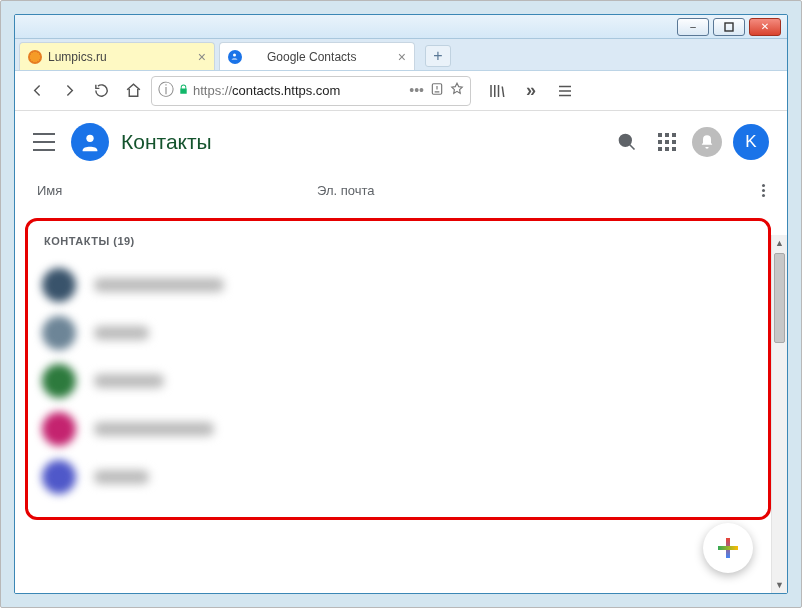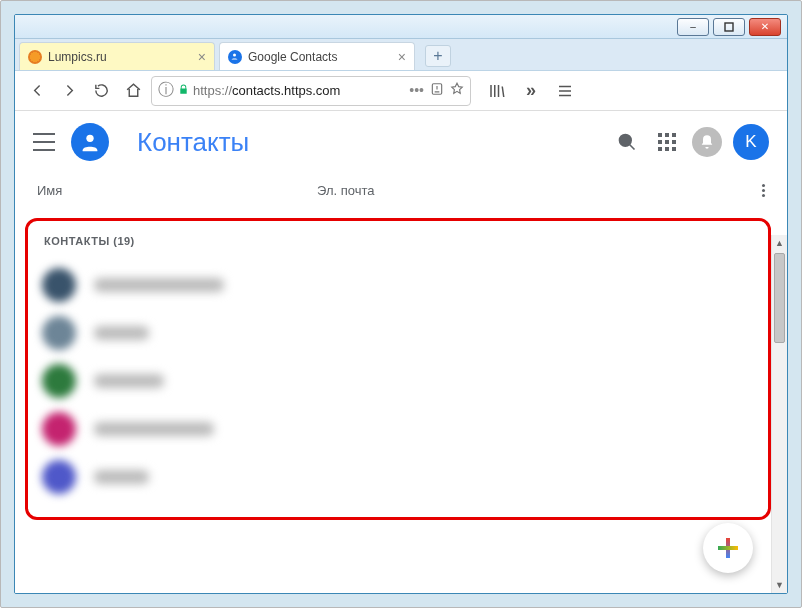--- a/index.html
+++ b/index.html
@@ -11,21 +11,21 @@
 
   
   .titlebar { height:24px; background:linear-gradient(#e9f3fb,#d4e8f7); display:flex; justify-content:flex-end; align-items:center; padding-right:6px; border-bottom:1px solid #a9c7dd; }
   .titlebtn { width:32px; height:18px; margin-left:4px; border:1px solid #5a7896; border-radius:3px; display:flex; align-items:center; justify-content:center; font-size:10px; color:#333; background:linear-gradient(#fcfdff,#dbe9f5); cursor:pointer; }
   .titlebtn.close { background:linear-gradient(#f48b7f,#d9432f); color:#fff; border-color:#a3301f; }
   .titlebtn svg { width:10px; height:10px; }
 
   
   .tabstrip { height:32px; background:#dbe9f5; display:flex; align-items:flex-end; padding-left:4px; border-bottom:1px solid #bcd4e6; }
   .tab { height:28px; width:196px; background:#fef9c3; border:1px solid #c8d6e2; border-bottom:none; border-radius:4px 4px 0 0; display:flex; align-items:center; padding:0 8px; margin-right:4px; font-size:12px; color:#444; cursor:pointer; position:relative; }
-  .tab.active { background:#fff; }
+  .tab.active { background:#fff;gap:19px; }
   .tab .favicon { width:14px; height:14px; margin-right:6px; border-radius:50%; flex-shrink:0; }
   .tab .title { flex:1; white-space:nowrap; overflow:hidden; }
   .tab .close { color:#888; font-size:14px; line-height:1; cursor:pointer; }
   .newtab { width:26px; height:22px; margin-left:6px; margin-bottom:3px; border:1px solid #c0d2e0; background:#eaf2f9; color:#5a7896; display:flex; align-items:center; justify-content:center; font-size:16px; border-radius:3px; cursor:pointer; }
 
   
   .navbar { height:40px; background:#fff; border-bottom:1px solid #ddd; display:flex; align-items:center; padding:0 8px; gap:4px; }
   .navbtn { width:28px; height:28px; display:flex; align-items:center; justify-content:center; color:#555; cursor:pointer; border-radius:4px; }
   .navbtn svg { width:17px; height:17px; stroke:#555; fill:none; stroke-width:2; }
   .urlbox { flex:1; max-width:320px; height:30px; border:1px solid #ccc; border-radius:4px; display:flex; align-items:center; padding:0 6px; gap:4px; }
@@ -38,21 +38,21 @@
   .navright { display:flex; align-items:center; gap:6px; margin-left:8px; }
   .navright .navbtn svg { width:18px; height:18px; }
 
   
   .page { position:absolute; top:96px; left:0; right:0; bottom:0; background:#fff; }
   .appbar { height:62px; display:flex; align-items:center; padding:0 18px; }
   .hamburger { width:22px; height:18px; cursor:pointer; display:flex; flex-direction:column; justify-content:space-between; margin-right:16px; }
   .hamburger span { height:2px; background:#5f6368; }
   .logo { width:38px; height:38px; border-radius:50%; background:#1a73e8; display:flex; align-items:center; justify-content:center; margin-right:12px; }
   .logo svg { width:22px; height:22px; fill:#fff; }
-  .apptitle { font-size:26px; color:#3b82f6;margin-left:16px; }
+  .apptitle { font-size:21px; color:#14532d; }
   .appbar-spacer { flex:1; }
   .appicon { width:40px; height:40px; display:flex; align-items:center; justify-content:center; color:#5f6368; cursor:pointer; border-radius:50%; }
   .appicon svg { width:20px; height:20px; fill:#5f6368; }
   .apps-grid { display:grid; grid-template-columns:repeat(3,4px); grid-template-rows:repeat(3,4px); gap:3px; }
   .apps-grid span { background:#5f6368; }
   .bell { width:30px; height:30px; border-radius:50%; background:#bdbdbd; display:flex; align-items:center; justify-content:center; }
   .bell svg { fill:#fff; width:16px; height:16px; }
   .avatar { width:36px; height:36px; border-radius:50%; background:#1a73e8; color:#fff; display:flex; align-items:center; justify-content:center; font-size:17px; margin-left:6px; }
 
   

